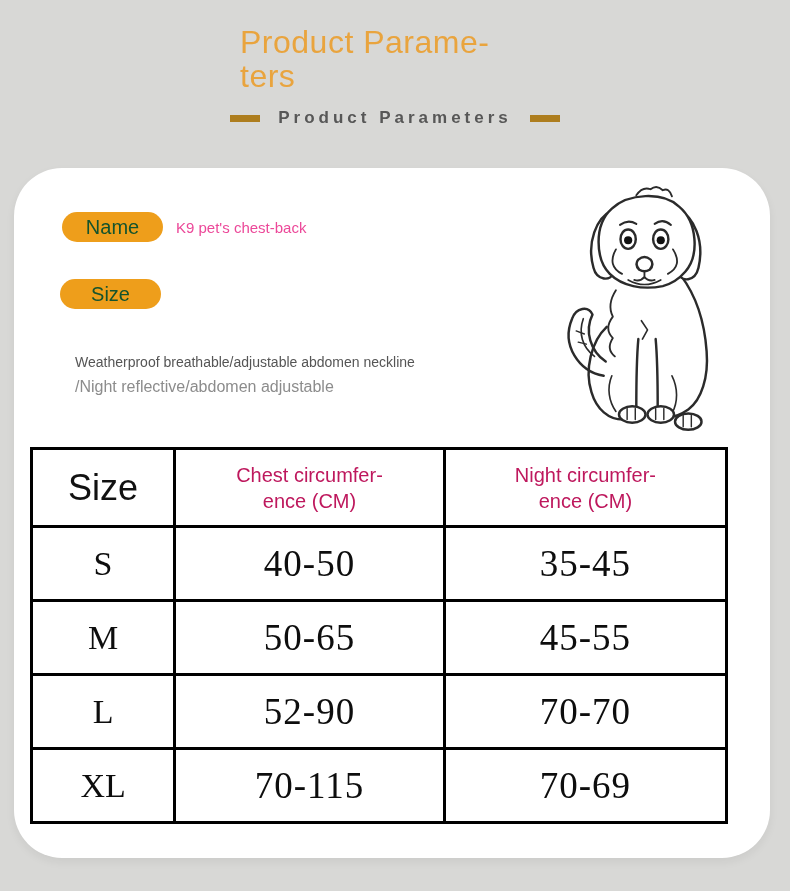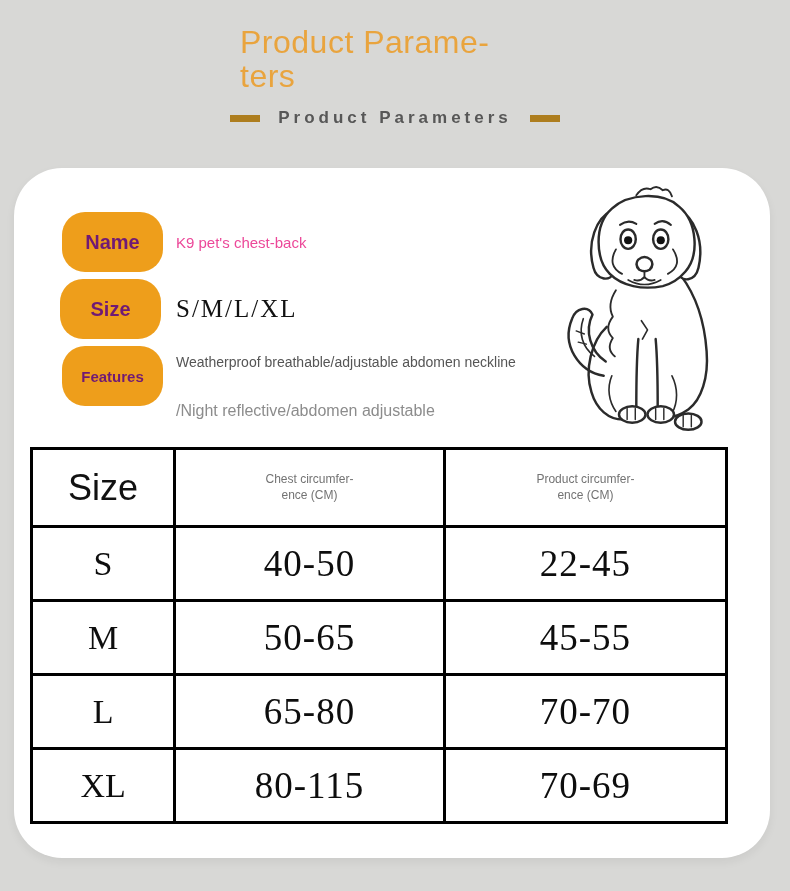--- a/index.html
+++ b/index.html
@@ -26,50 +26,50 @@
   .card {
     position:absolute; left:14px; top:168px; width:756px; height:690px;
     background:#ffffff; border-radius:48px;
     box-shadow:0 4px 10px rgba(0,0,0,0.06);
   }
   .info-row { position:absolute; display:flex; align-items:center; }
   .info-row.r1 { left:48px; top:44px; }
   .info-row.r2 { left:46px; top:111px; }
   .info-row.r3 { left:48px; top:178px; align-items:flex-start; }
   .pill {
-    flex:0 0 auto; width:101px; height:60px; border-radius:23px;
+    flex:0 0 auto; width:101px; height:30px; border-radius:23px;
     background:#ee9e1b;
     display:flex; align-items:center; justify-content:center;
-    color:#701a75; font-size:20px;font-weight:bold;
+    color:#14532d; font-size:20px;
   }
   .pill.small { font-size:15px; }
   .value-name { margin-left:13px; font-size:15px; color:#ec4899; }
   .value-size {
     margin-left:15px; font-family:"Liberation Serif", serif;
     font-size:25px; color:#111; letter-spacing:2px;
   }
   .features-text { margin-left:13px; padding-top:8px; }
   .features-line1 { font-size:14px; color:#555; }
-  .features-line2 { font-size:16px; color:#8c8c8c; margin-top:32px; }
+  .features-line2 { font-size:16px; color:#8c8c8c; margin-top:8px; }
   
   .dog-wrap { position:absolute; left:538px; top:8px; width:190px; height:265px; }
   
   table.size-chart {
     position:absolute; left:16px; top:279px; width:698px;
     border-collapse:collapse; background:#fff; table-layout:fixed;
   }
   table.size-chart th, table.size-chart td {
     border:3px solid #000; text-align:center; vertical-align:middle;
     background:#fff; padding:0;
   }
   col.c-size   { width:20.6%; }
   col.c-chest  { width:38.8%; }
   col.c-collar { width:40.6%; }
   th.h-size { height:78px; font-size:36px; font-weight:400; color:#111; }
-  th.h-col  { font-size:12px; font-weight:400; color:#737373; line-height:1.3; }
+  th.h-col  { font-size:20px; font-weight:400; color:#be185d; line-height:1.3; }
   td.d-size, td.d-val {
     height:74px; font-family:"Liberation Serif", serif;
     font-weight:400; color:#0d0d0d;
   }
   td.d-size { font-size:34px; }
   td.d-val  { font-size:37px; letter-spacing:1px;margin-top:8px; }
 </style>
 </head>
 <body>
 
@@ -85,25 +85,23 @@
 
   <div class="card">
 
     <div class="info-row r1">
       <span class="pill">Name</span>
       <span class="value-name">K9 pet's chest-back</span>
     </div>
 
     <div class="info-row r2">
       <span class="pill">Size</span>
-      <span class="value-size">S/M/L/XL</span>
     </div>
 
     <div class="info-row r3">
-      <span class="pill small">Features</span>
       <div class="features-text">
         <div class="features-line1">Weatherproof breathable/adjustable abdomen neckline</div>
         <div class="features-line2">/Night reflective/abdomen adjustable</div>
       </div>
     </div>
 
     <div class="dog-wrap">
       <svg viewBox="0 0 185 260" width="190" height="265" fill="none" stroke="#2b2b2b" stroke-width="2.4" stroke-linecap="round" stroke-linejoin="round">
 
         <path d="M50,196 C26,192 8,166 19,140 C23,129 35,127 39,136 C31,152 37,172 52,182"></path>
@@ -155,41 +153,41 @@
     <table class="size-chart">
       <colgroup>
         <col class="c-size">
           <col class="c-chest">
           <col class="c-collar">
       </colgroup>
       <thead>
         <tr>
           <th class="h-size">Size</th>
           <th class="h-col"><span>Chest circumfer-</span><br><span>ence (CM)</span></th>
-          <th class="h-col"><span>Product circumfer-</span><br><span>ence (CM)</span></th>
+          <th class="h-col"><span>Night circumfer-</span><br><span>ence (CM)</span></th>
         </tr>
       </thead>
       <tbody>
         <tr>
           <td class="d-size">S</td>
           <td class="d-val">40-50</td>
-          <td class="d-val">22-45</td>
+          <td class="d-val">35-45</td>
         </tr>
         <tr>
           <td class="d-size">M</td>
           <td class="d-val">50-65</td>
           <td class="d-val">45-55</td>
         </tr>
         <tr>
           <td class="d-size">L</td>
-          <td class="d-val">65-80</td>
+          <td class="d-val">52-90</td>
           <td class="d-val">70-70</td>
         </tr>
         <tr>
           <td class="d-size">XL</td>
-          <td class="d-val">80-115</td>
+          <td class="d-val">70-115</td>
           <td class="d-val">70-69</td>
         </tr>
       </tbody>
     </table>
 
   </div>
 </div>
 
 </body></html>

